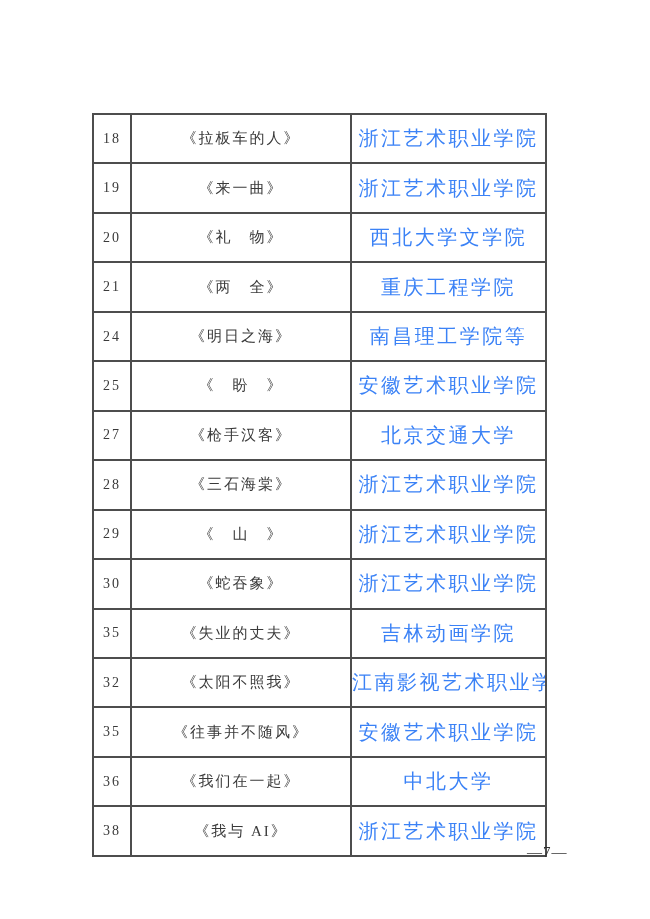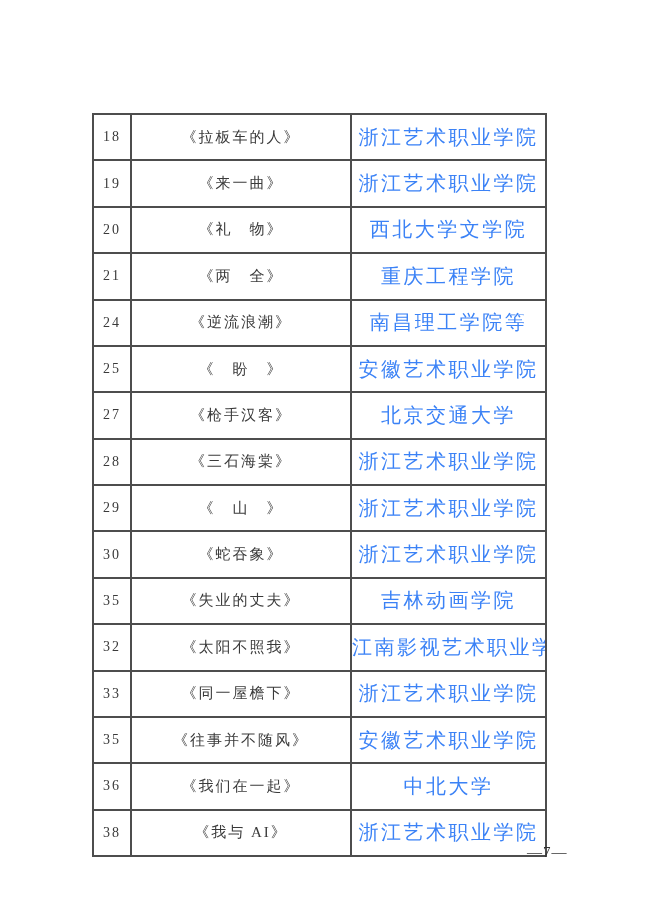--- a/index.html
+++ b/index.html
@@ -86,21 +86,21 @@
     <td class="cell-title">《礼　物》</td>
     <td class="cell-inst">西北大学文学院</td>
   </tr>
         <tr>
     <td class="cell-no">21</td>
     <td class="cell-title">《两　全》</td>
     <td class="cell-inst">重庆工程学院</td>
   </tr>
         <tr>
     <td class="cell-no">24</td>
-    <td class="cell-title">《逆流浪潮》</td>
+    <td class="cell-title">《明日之海》</td>
     <td class="cell-inst">南昌理工学院等</td>
   </tr>
         <tr>
     <td class="cell-no">25</td>
     <td class="cell-title">《　盼　》</td>
     <td class="cell-inst">安徽艺术职业学院</td>
   </tr>
         <tr>
     <td class="cell-no">27</td>
     <td class="cell-title">《枪手汉客》</td>
@@ -125,25 +125,20 @@
     <td class="cell-no">35</td>
     <td class="cell-title">《失业的丈夫》</td>
     <td class="cell-inst">吉林动画学院</td>
   </tr>
         <tr>
     <td class="cell-no">32</td>
     <td class="cell-title">《太阳不照我》</td>
     <td class="cell-inst">江南影视艺术职业学院</td>
   </tr>
         <tr>
-    <td class="cell-no">33</td>
-    <td class="cell-title">《同一屋檐下》</td>
-    <td class="cell-inst">浙江艺术职业学院</td>
-  </tr>
-        <tr>
     <td class="cell-no">35</td>
     <td class="cell-title">《往事并不随风》</td>
     <td class="cell-inst">安徽艺术职业学院</td>
   </tr>
         <tr>
     <td class="cell-no">36</td>
     <td class="cell-title">《我们在一起》</td>
     <td class="cell-inst">中北大学</td>
   </tr>
         <tr>

